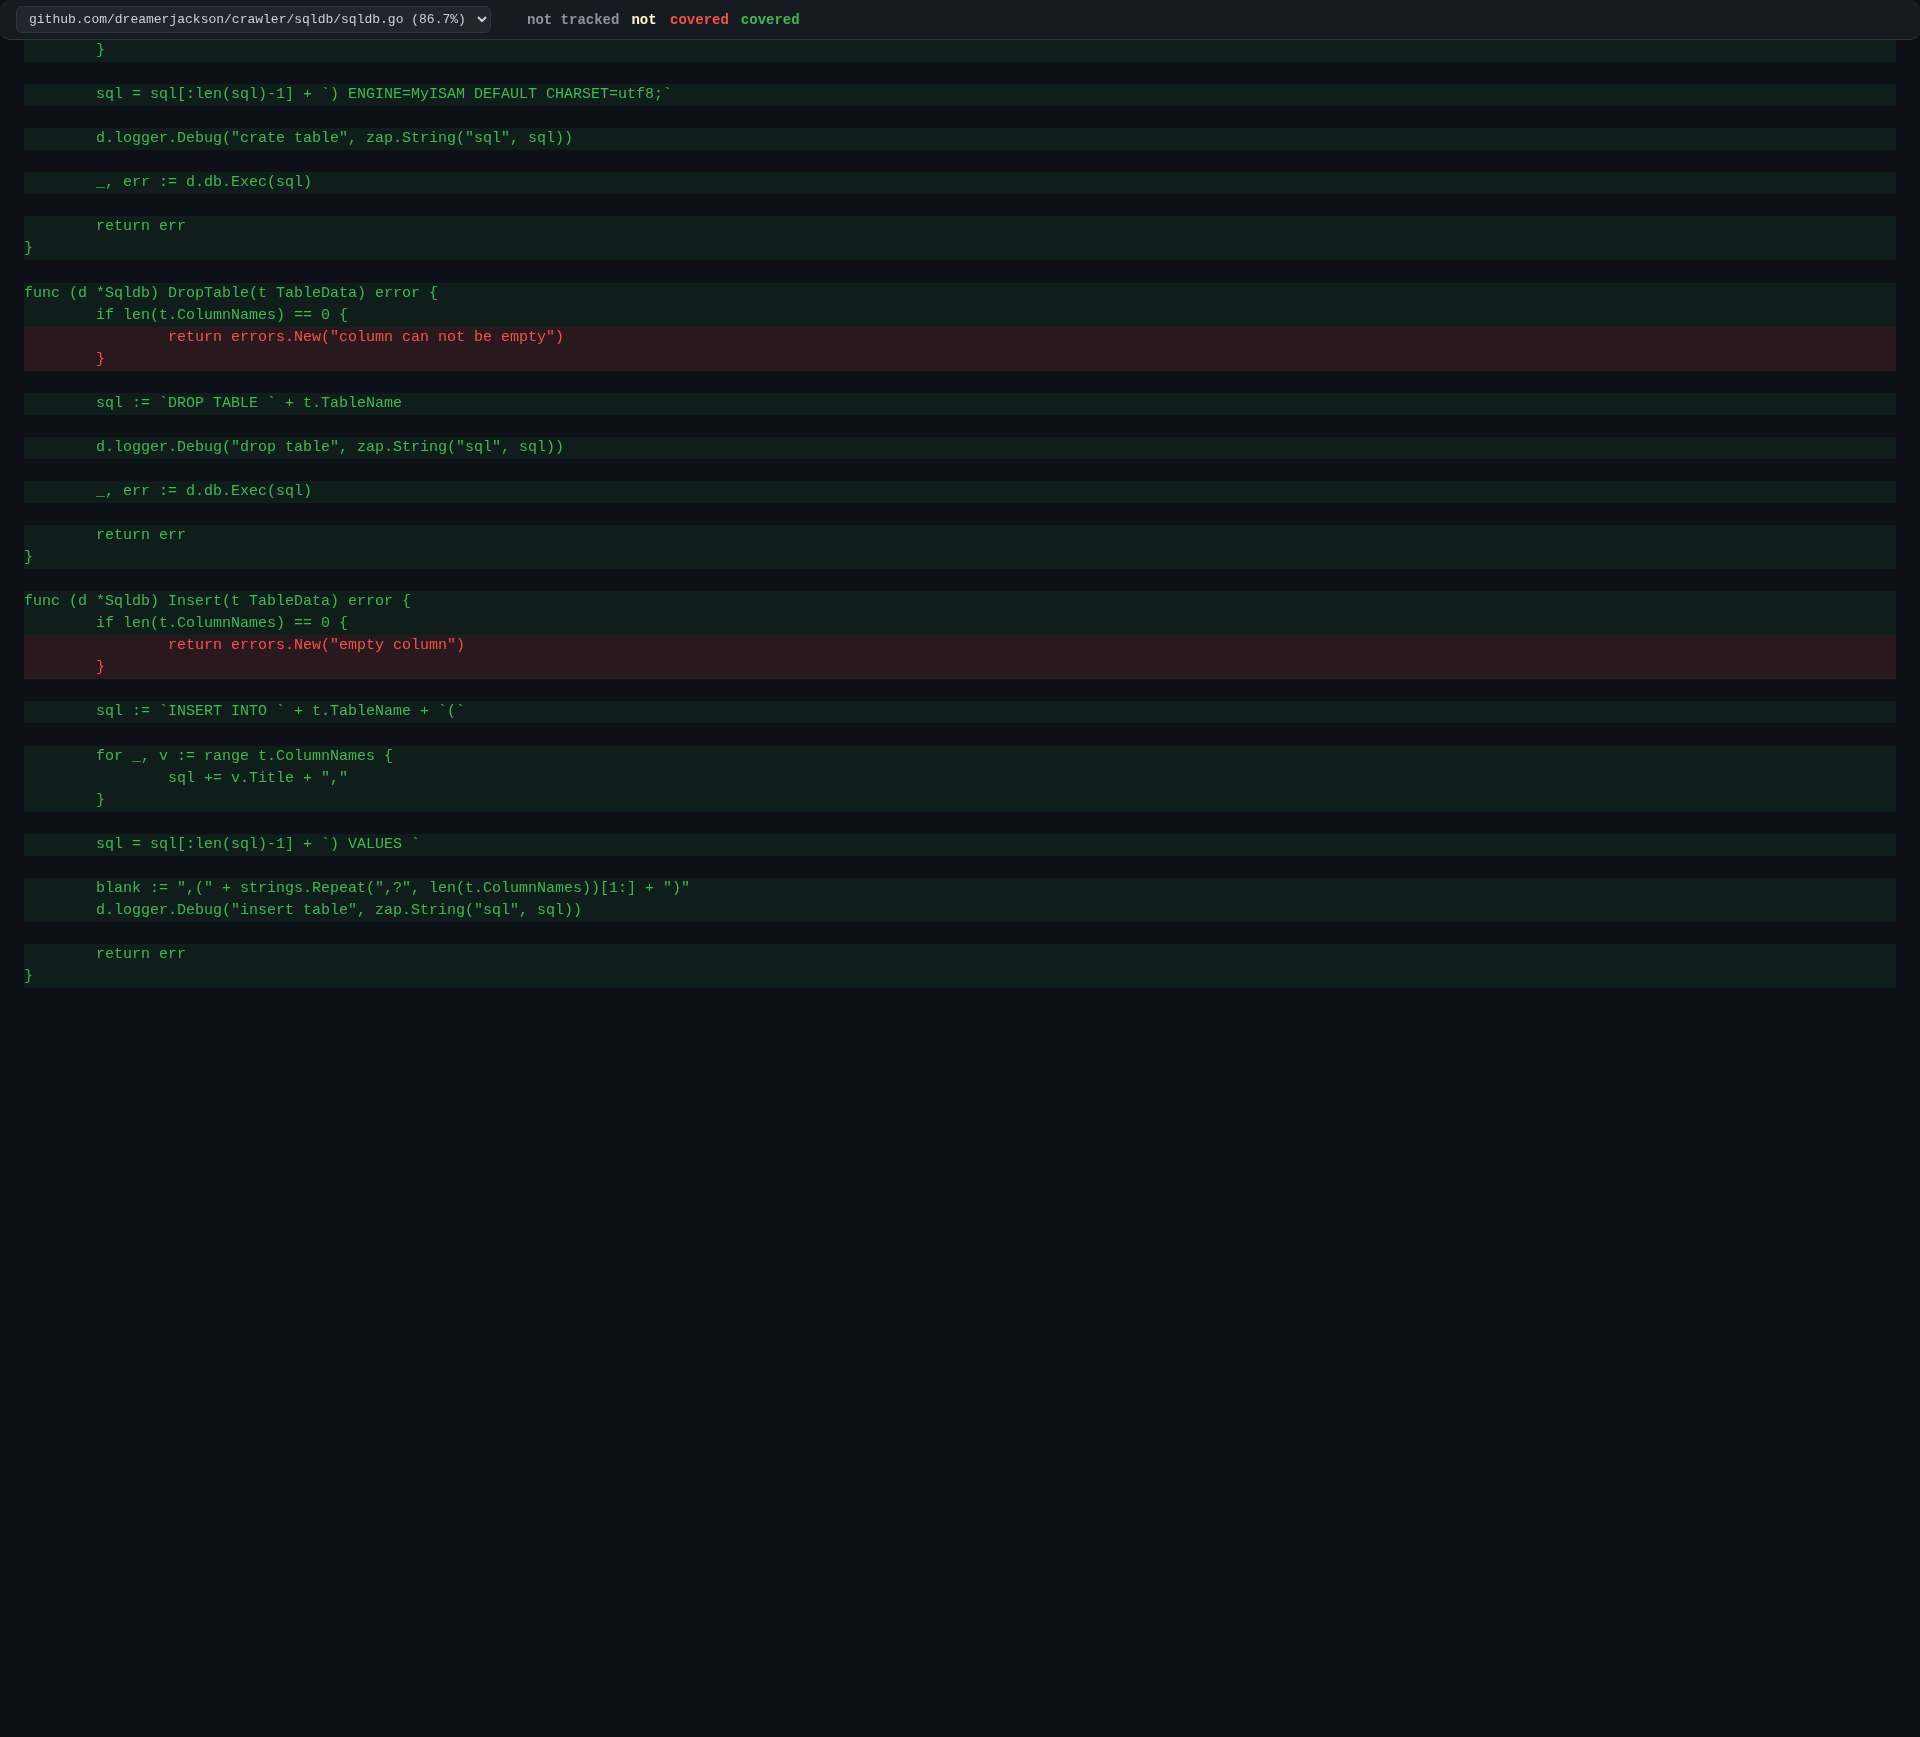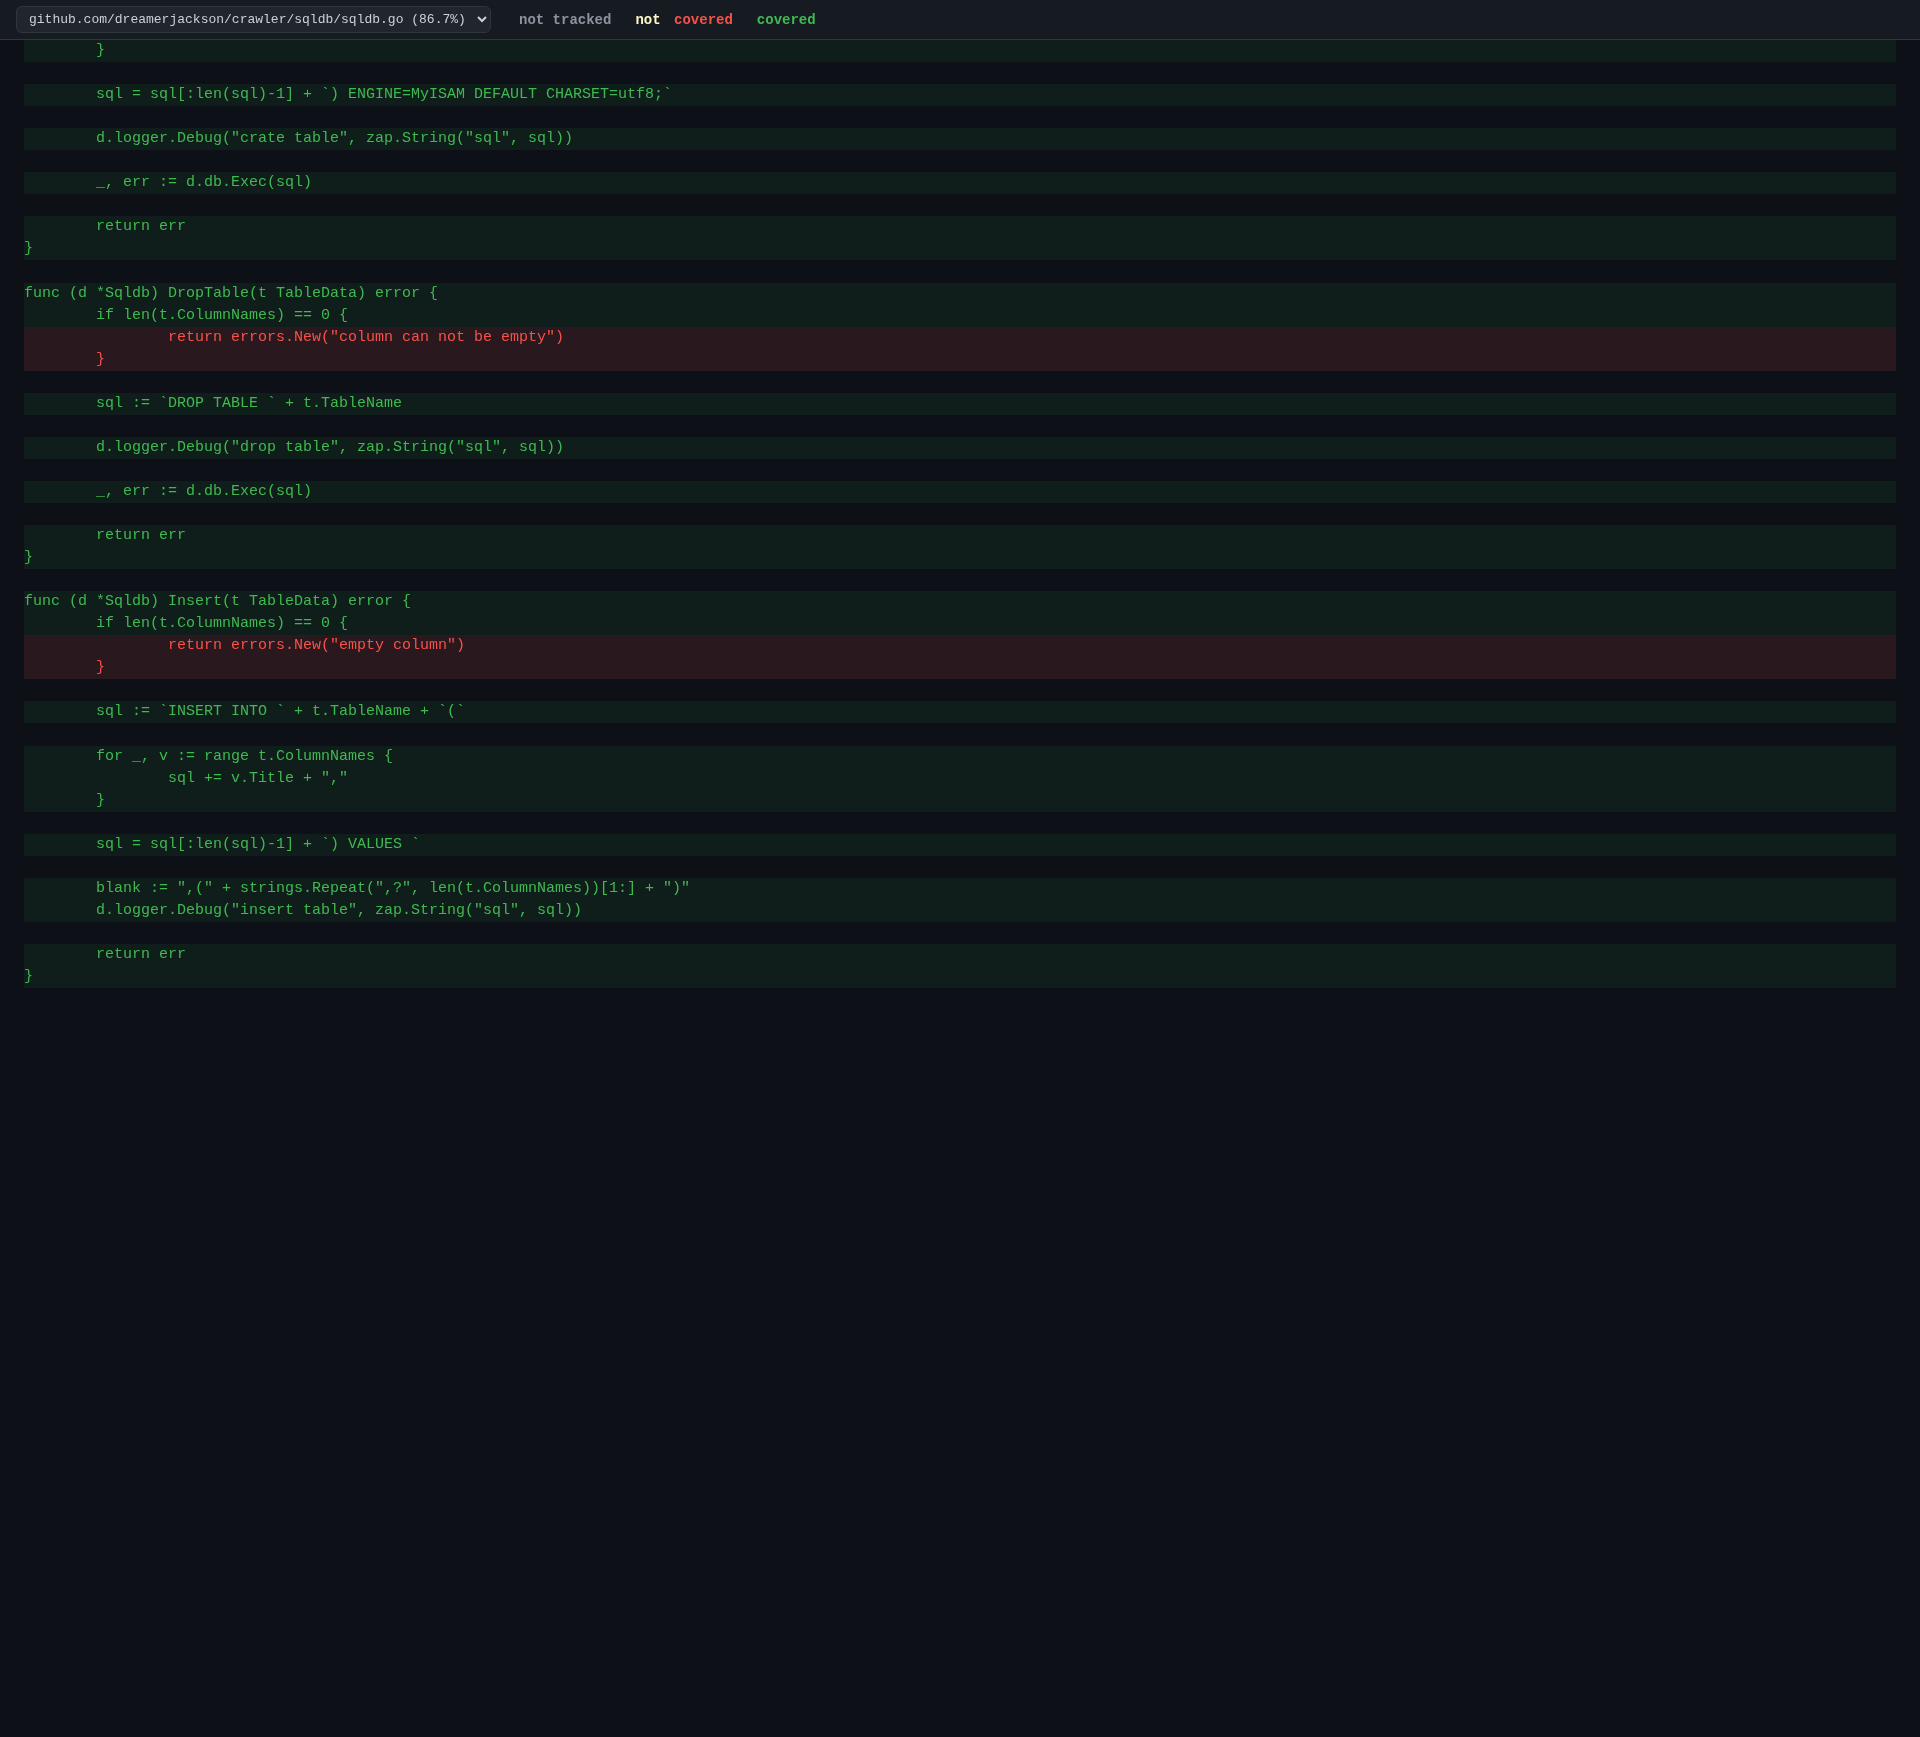--- a/index.html
+++ b/index.html
@@ -19,20 +19,21 @@
     }
 
     .header-bar {
       display: flex;
       align-items: center;
       background-color: #161b22;
       border-bottom: 1px solid #30363d;
       padding: 0 16px;
       height: 40px;
       gap: 24px;
+      border-radius: 10px;
     }
 
     .file-selector {
       display: flex;
       align-items: center;
       gap: 4px;
     }
 
     .file-select {
       background-color: #21262d;
@@ -42,22 +43,22 @@
       padding: 4px 8px;
       font-size: 13px;
       font-family: 'Courier New', Courier, monospace;
       cursor: pointer;
       appearance: auto;
     }
 
     .legend {
       display: flex;
       align-items: flex-start;
-      gap: 24px;
-      margin-left: 4px;
+      gap: 12px;
+      margin-left: 12px;
     }
 
     .legend-item {
       font-size: 14px;
       font-weight: bold;
       font-family: 'Courier New', Courier, monospace;
     }
 
     .legend-not-tracked {
       color: #8b949e;

